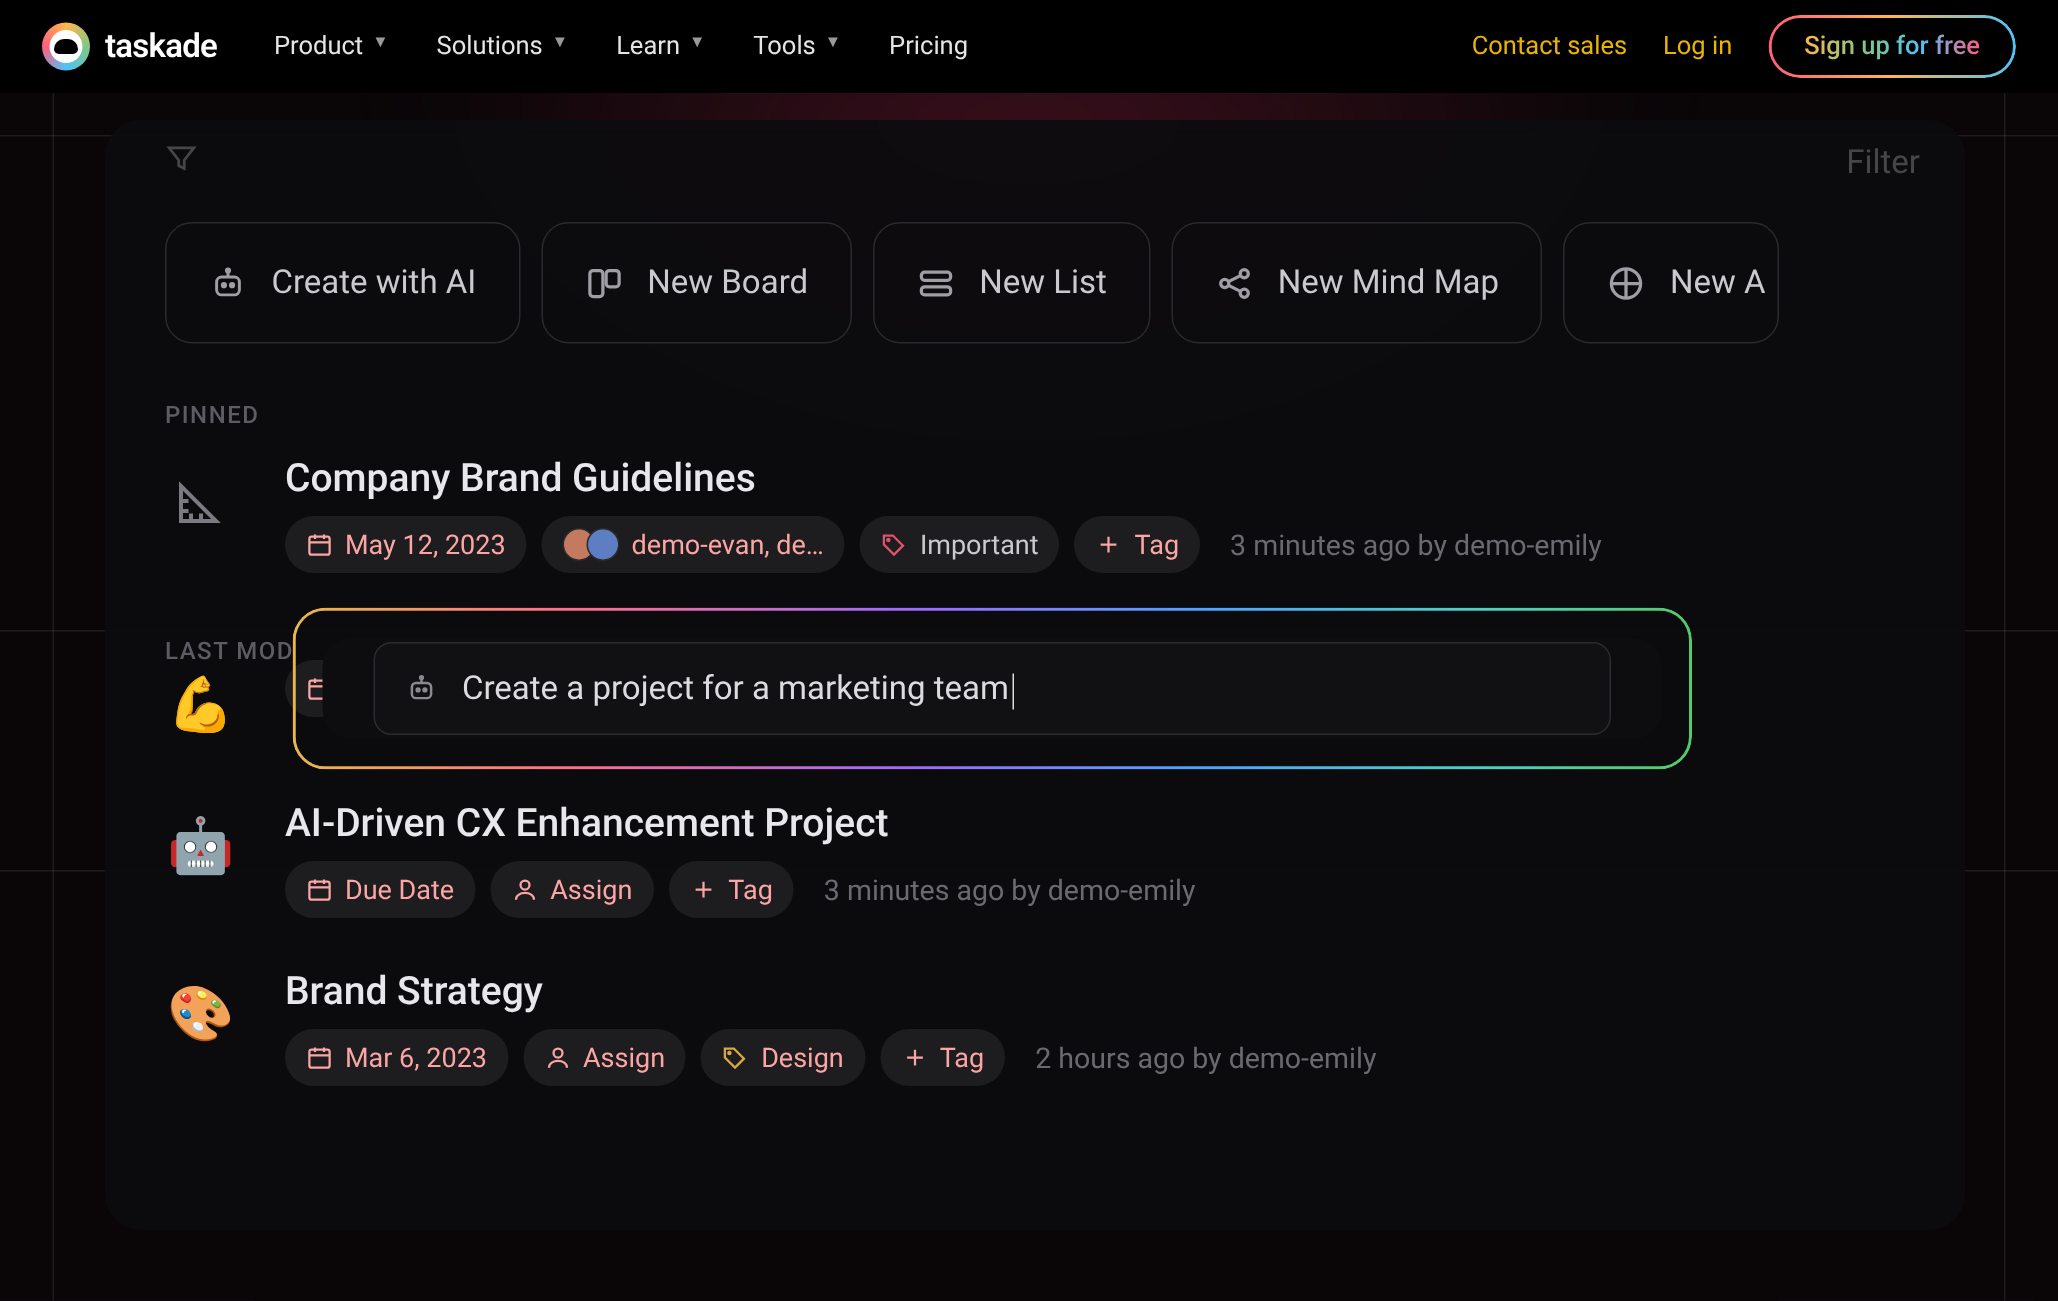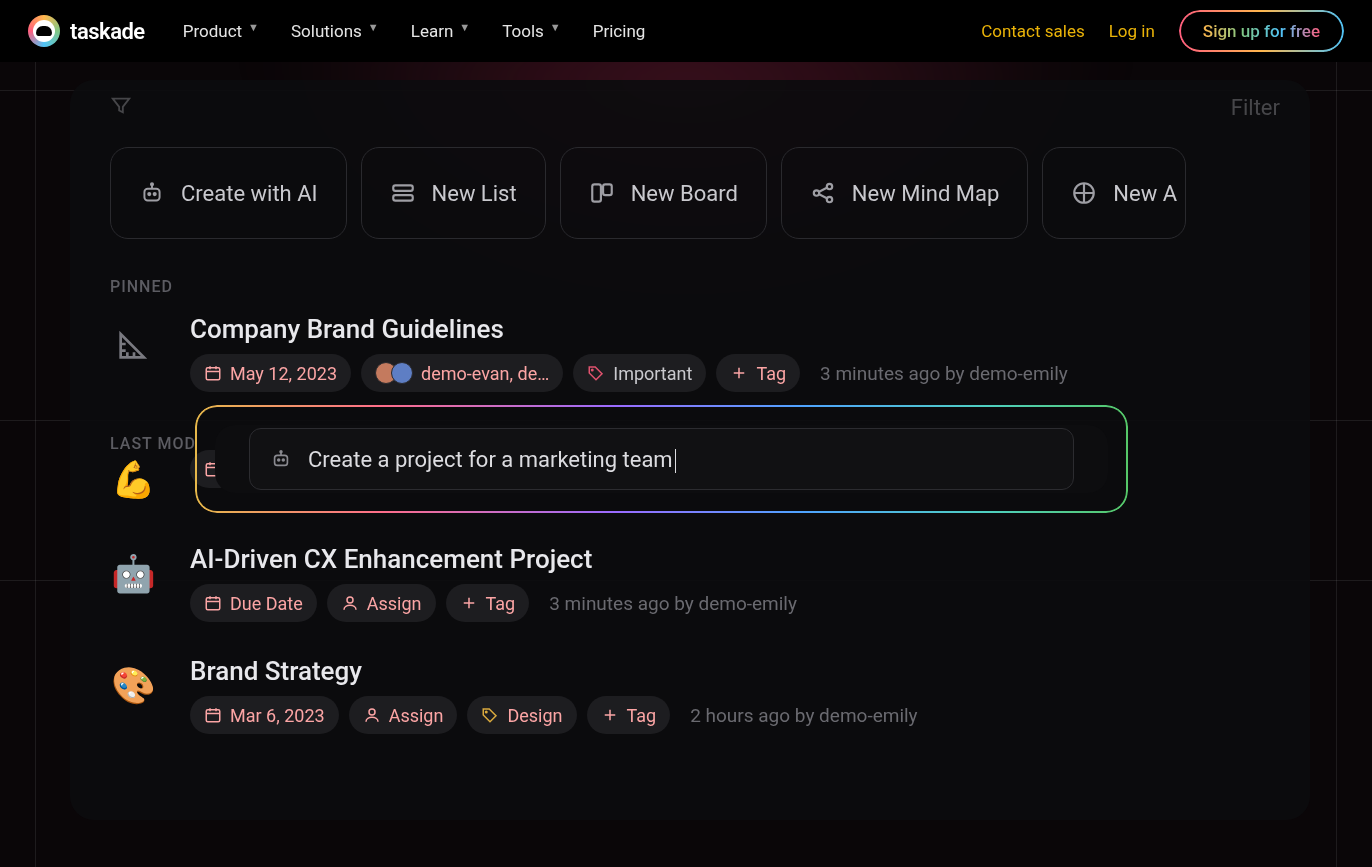--- a/index.html
+++ b/index.html
@@ -177,21 +177,21 @@
     .create-row {
       display: flex;
       gap: 14px;
       margin-bottom: 38px;
     }
     .create-btn {
       display: flex;
       align-items: center;
       gap: 16px;
       padding: 0 28px;
-      height: 92px;
+      height: 81px;
       border: 1px solid #2a2a2e;
       border-radius: 18px;
       color: #c9c9ce;
       font-size: 22px;
       cursor: pointer;
       white-space: nowrap;
     }
     .create-btn .icon {
       display: flex;
       color: #9e9ea4;
@@ -420,34 +420,34 @@
             <rect x="5" y="8" width="14" height="11" rx="3"></rect>
             <circle cx="9.5" cy="13" r="1" fill="currentColor"></circle>
             <circle cx="14.5" cy="13" r="1" fill="currentColor"></circle>
           </svg>
       </span>
       <span>Create with AI</span>
     </div>
     <div class="create-btn">
       <span class="icon">
         <svg viewBox="0 0 24 24" fill="none" stroke="currentColor" stroke-width="2">
+            <rect x="3" y="4" width="8" height="16" rx="2"></rect>
+            <rect x="13" y="4" width="8" height="10" rx="2"></rect>
+          </svg>
+      </span>
+      <span>New Board</span>
+    </div>
+    <div class="create-btn">
+      <span class="icon">
+        <svg viewBox="0 0 24 24" fill="none" stroke="currentColor" stroke-width="2">
             <rect x="3" y="5" width="18" height="5" rx="2"></rect>
             <rect x="3" y="14" width="18" height="5" rx="2"></rect>
           </svg>
       </span>
       <span>New List</span>
-    </div>
-    <div class="create-btn">
-      <span class="icon">
-        <svg viewBox="0 0 24 24" fill="none" stroke="currentColor" stroke-width="2">
-            <rect x="3" y="4" width="8" height="16" rx="2"></rect>
-            <rect x="13" y="4" width="8" height="10" rx="2"></rect>
-          </svg>
-      </span>
-      <span>New Board</span>
     </div>
     <div class="create-btn">
       <span class="icon">
         <svg viewBox="0 0 24 24" fill="none" stroke="currentColor" stroke-width="2">
             <circle cx="6" cy="12" r="2.5"></circle>
             <circle cx="18" cy="6" r="2.5"></circle>
             <circle cx="18" cy="18" r="2.5"></circle>
             <path d="M8 11l8-4M8 13l8 4"></path>
           </svg>
       </span>

